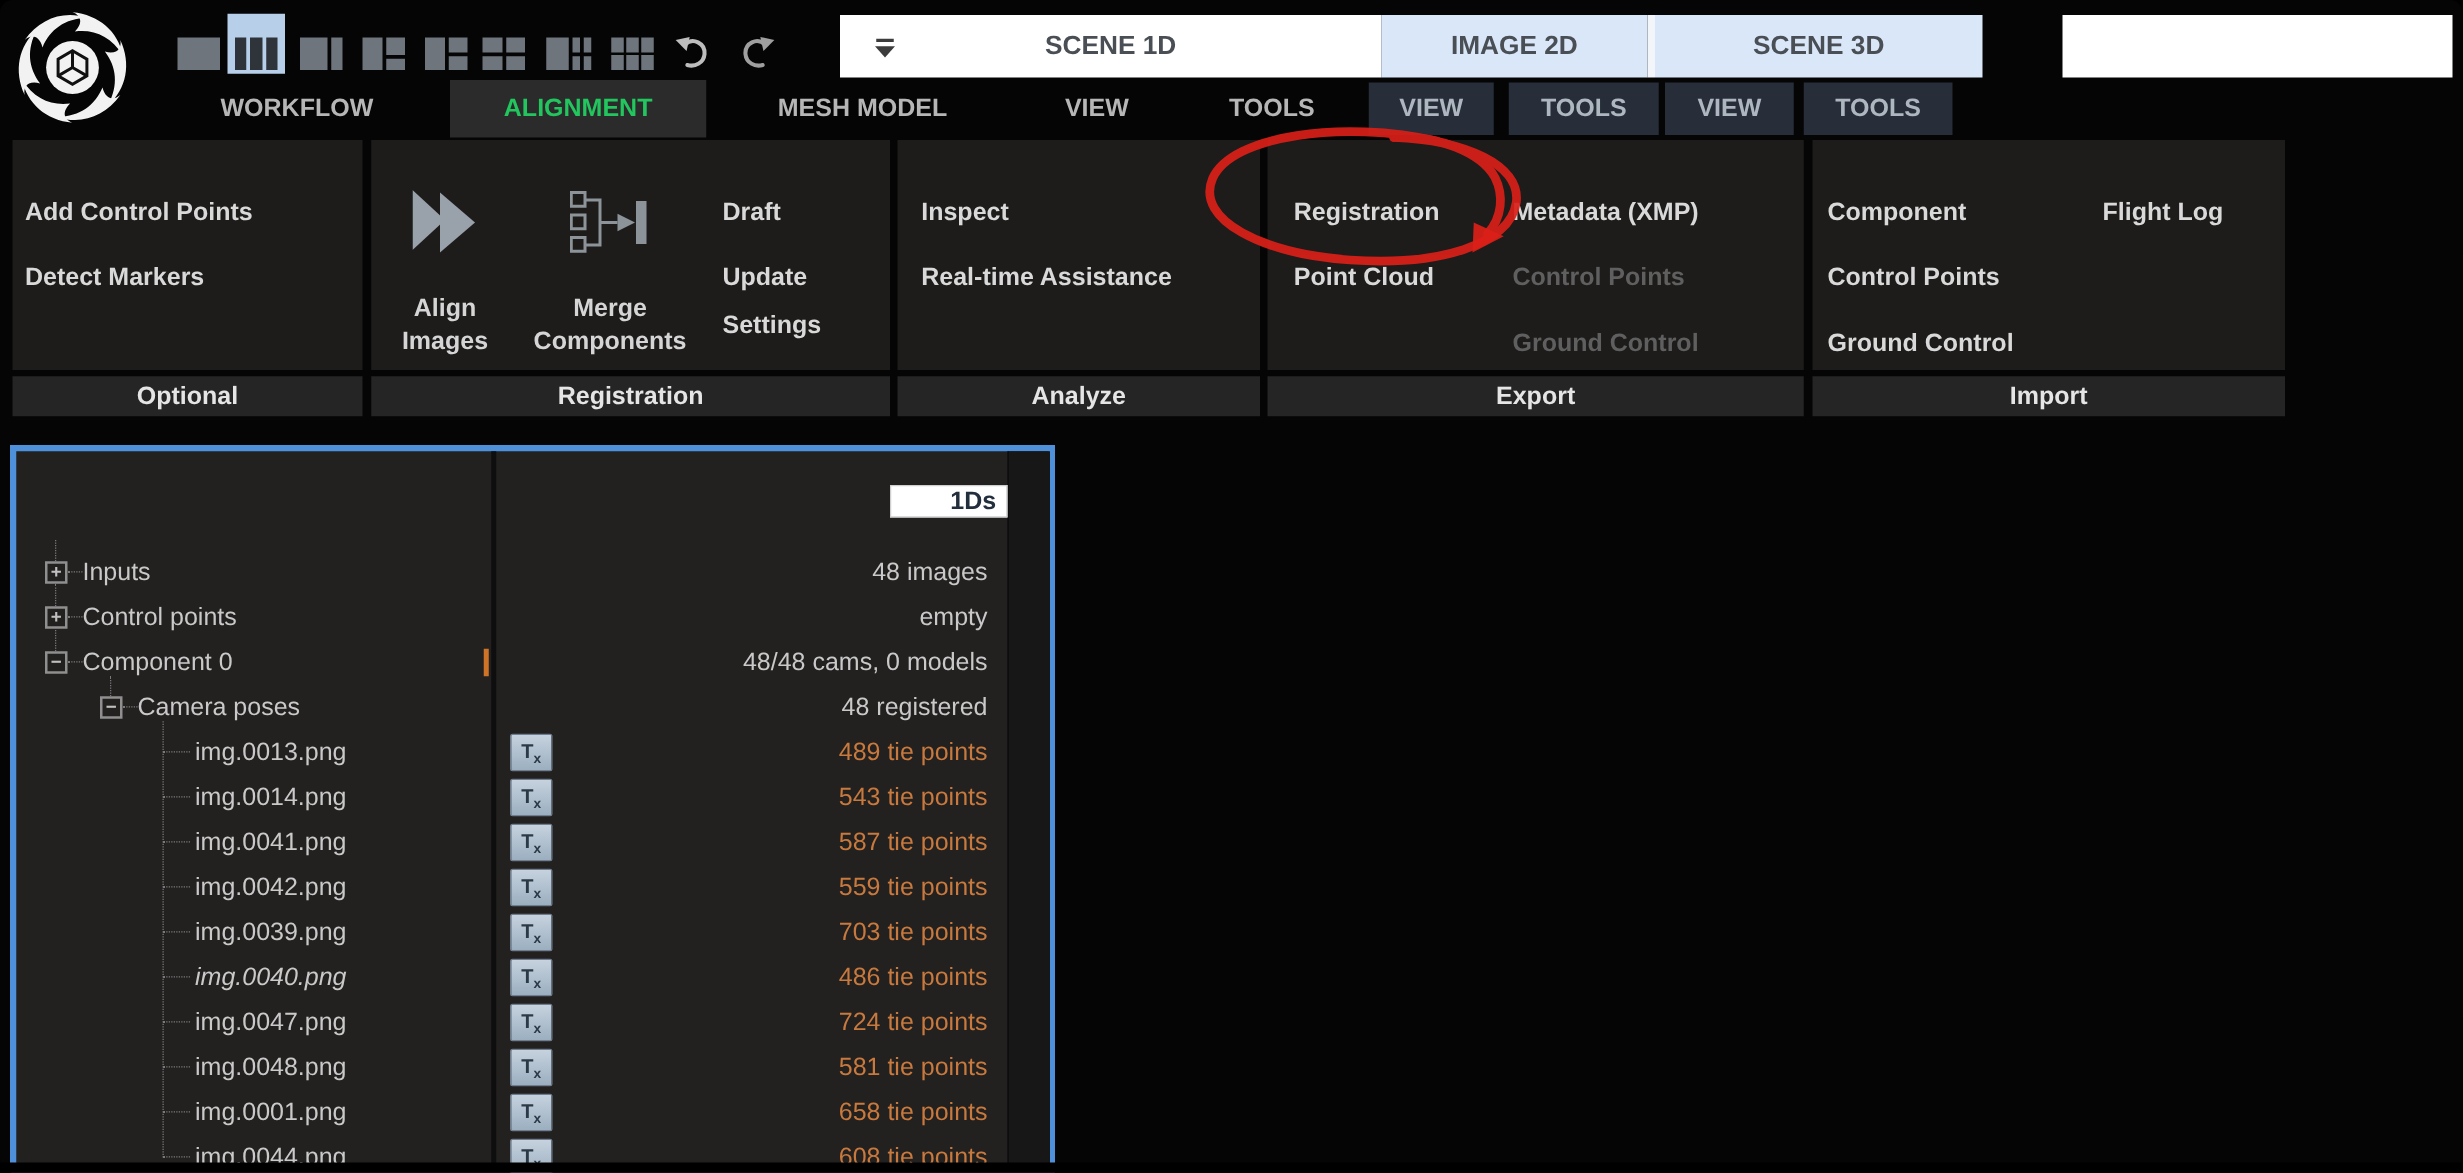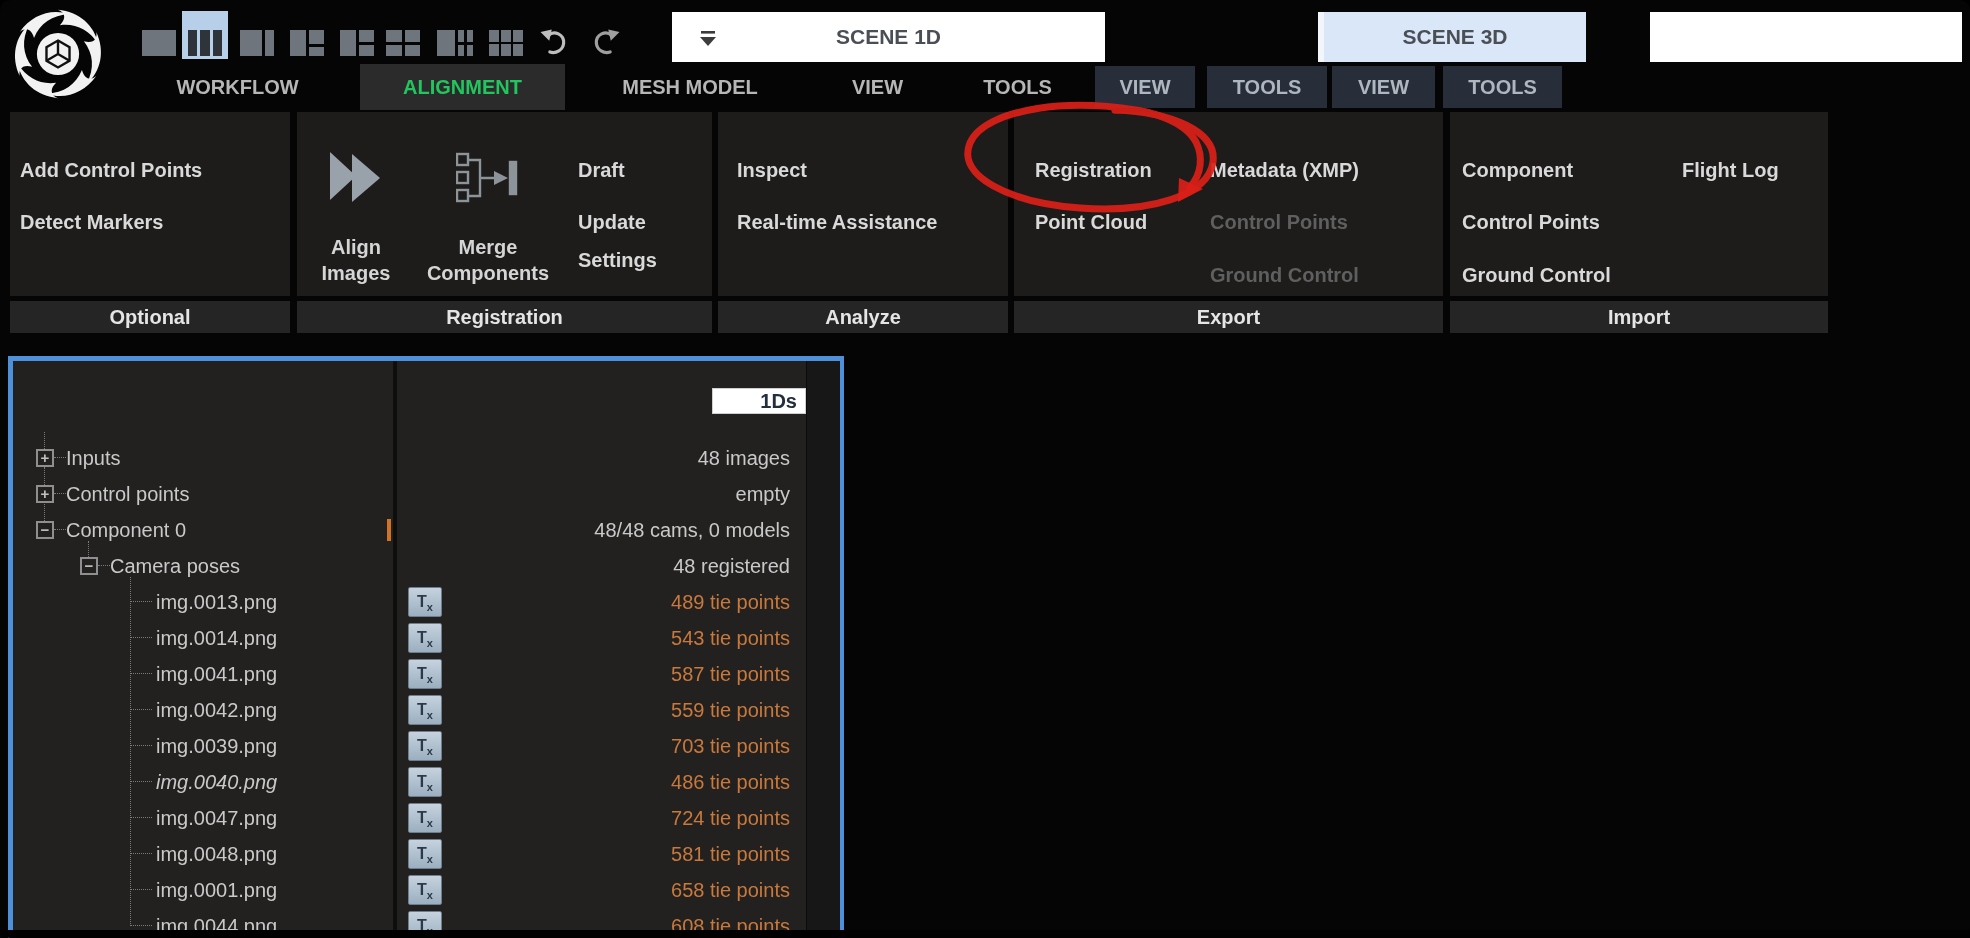--- a/index.html
+++ b/index.html
@@ -117,20 +117,23 @@
     <polygon points="22,4 13,2 15,11" fill="#9f9f9f"></polygon>
   </svg>
 
   <div class="tabseg" style="left:672px;width:433px;background:#ffffff;">
     <div class="tab-label">SCENE 1D</div>
   </div>
   <svg class="abs" style="left:696px;top:28px;z-index:2;" width="24" height="22" viewBox="0 0 24 22">
     <rect x="5" y="3" width="14" height="2.6" fill="#3c3c3c"></rect>
     <polygon points="4,9 20,9 12,18" fill="#3c3c3c"></polygon>
   </svg>
+  <div class="tabseg" style="left:1105px;width:213px;background:#d9e7f8;">
+    <div class="tab-label">IMAGE 2D</div>
+  </div>
   <div class="tabseg" style="left:1318px;width:6px;background:#f2f6fb;"></div>
   <div class="tabseg" style="left:1324px;width:262px;background:#d9e7f8;">
     <div class="tab-label">SCENE 3D</div>
   </div>
   <div class="tabseg" style="left:1650px;width:312px;background:#ffffff;"></div>
 
   <div class="rtab" style="left:150px;width:175px;">WORKFLOW</div>
   <div class="rtab sel" style="left:360px;width:205px;">ALIGNMENT</div>
   <div class="rtab" style="left:600px;width:180px;">MESH MODEL</div>
   <div class="rtab" style="left:820px;width:115px;">VIEW</div>

